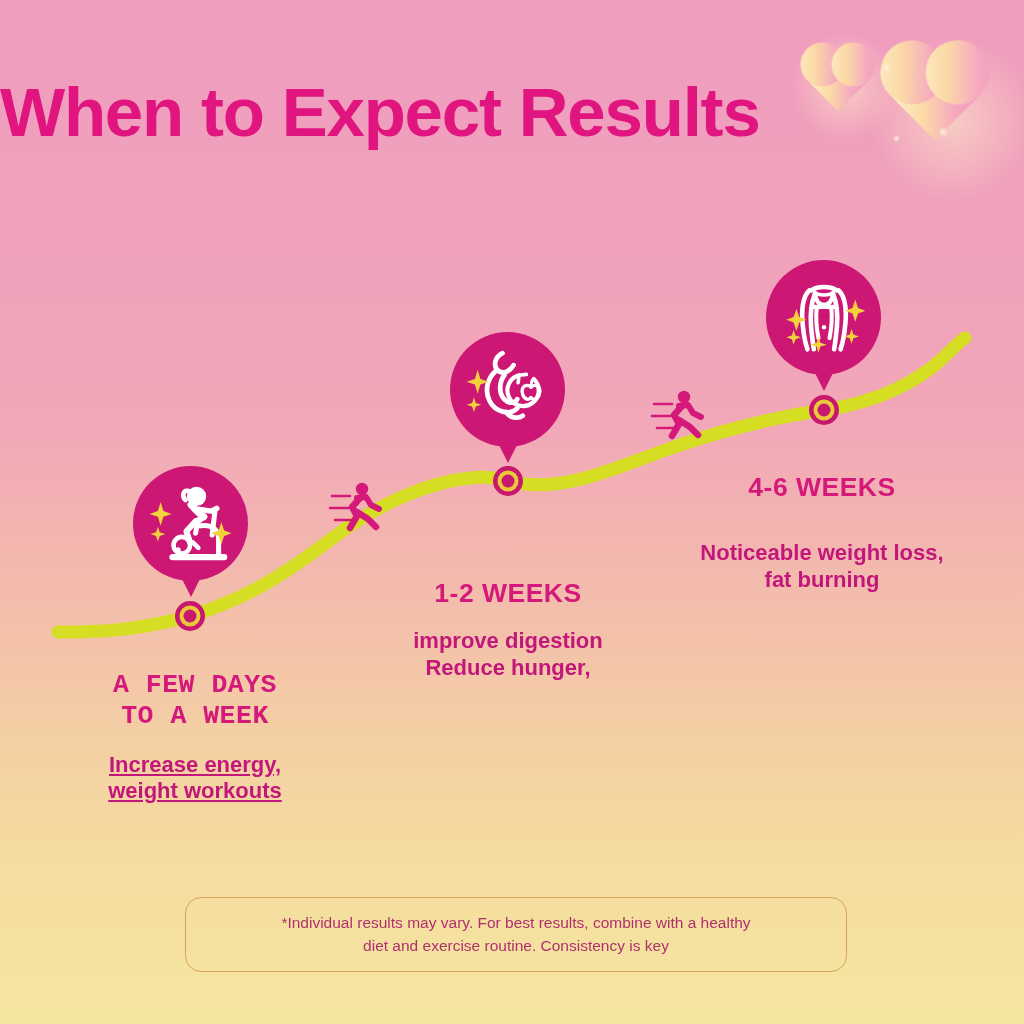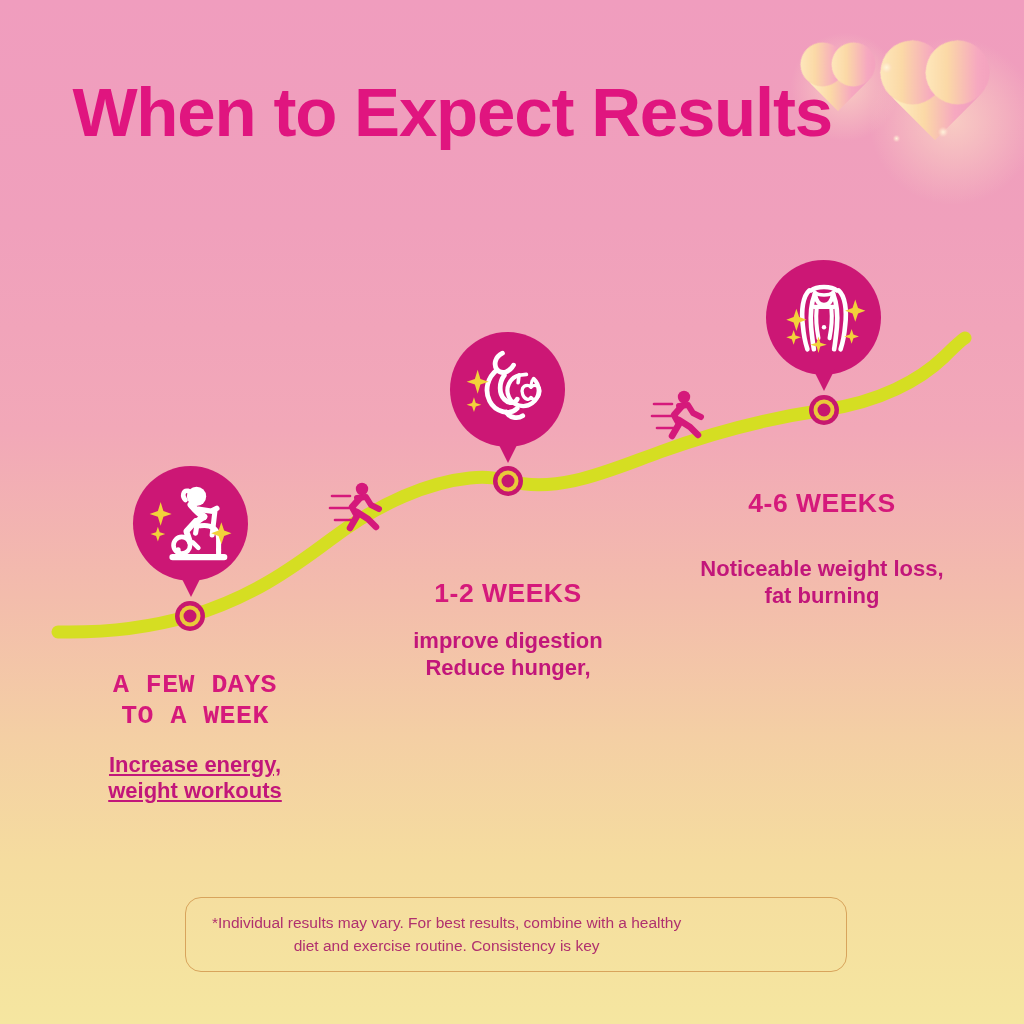--- a/index.html
+++ b/index.html
@@ -39,21 +39,21 @@
     background:radial-gradient(circle,rgba(255,240,200,.55) 0%,rgba(255,230,190,0) 70%);
     pointer-events:none;
   }
   .sparkle-dot{
     position:absolute;border-radius:50%;
     background:radial-gradient(circle,rgba(255,245,220,.95) 0%,rgba(255,220,200,.25) 60%,rgba(255,220,200,0) 100%);
   }
 
   
   #title{
-    position:absolute;left:0;top:78px;width:832px;text-align:right;
+    position:absolute;left:0;top:78px;width:832px;text-align:left;
     font-size:69px;font-weight:bold;letter-spacing:-1.2px;
     color:#E0157F;
     line-height:1;
     z-index:6;
   }
 
   
   svg.layer{position:absolute;left:0;top:0;width:1024px;height:1024px;overflow:visible;}
   #lineLayer{z-index:2;}
   #runnerLayer{z-index:3;}
@@ -77,21 +77,21 @@
     font-weight:bold;color:#D5197B;letter-spacing:0.5px;line-height:1.18;
   }
   .label .desc{
     font-weight:bold;color:#C2167A;line-height:1.2;
   }
 
   
   #footer{
     position:absolute;left:185px;top:897px;width:660px;height:73px;
     border:1.5px solid #D8A45C;border-radius:16px;
-    display:flex;align-items:center;
+    display:flex;align-items:center;justify-content:center;
     z-index:6;
   }
   #footer p{
     margin:0;text-align:center;font-size:15.5px;line-height:1.45;
     color:#B0306E;font-weight:500;padding:0 26px;
   }
 </style>
 </head>
 <body>
 
@@ -292,21 +292,21 @@
   <div class="label" style="left:363px;top:578px;width:290px;">
     <div class="head" style="font-size:26.5px;">
       <div>1-2 WEEKS</div>
     </div>
     <div class="desc" style="font-size:22px;margin-top:19px;">
       <div>improve digestion</div>
       <div>Reduce hunger,</div>
     </div>
   </div>
 
-  <div class="label" style="left:672px;top:488px;width:300px;">
+  <div class="label" style="left:672px;top:472px;width:300px;">
     <div class="head" style="font-size:26.5px;">
       <div>4-6 WEEKS</div>
     </div>
     <div class="desc" style="font-size:22px;margin-top:37px;">
       <div>Noticeable weight loss,</div>
       <div>fat burning</div>
     </div>
   </div>
 
   <div id="footer">

